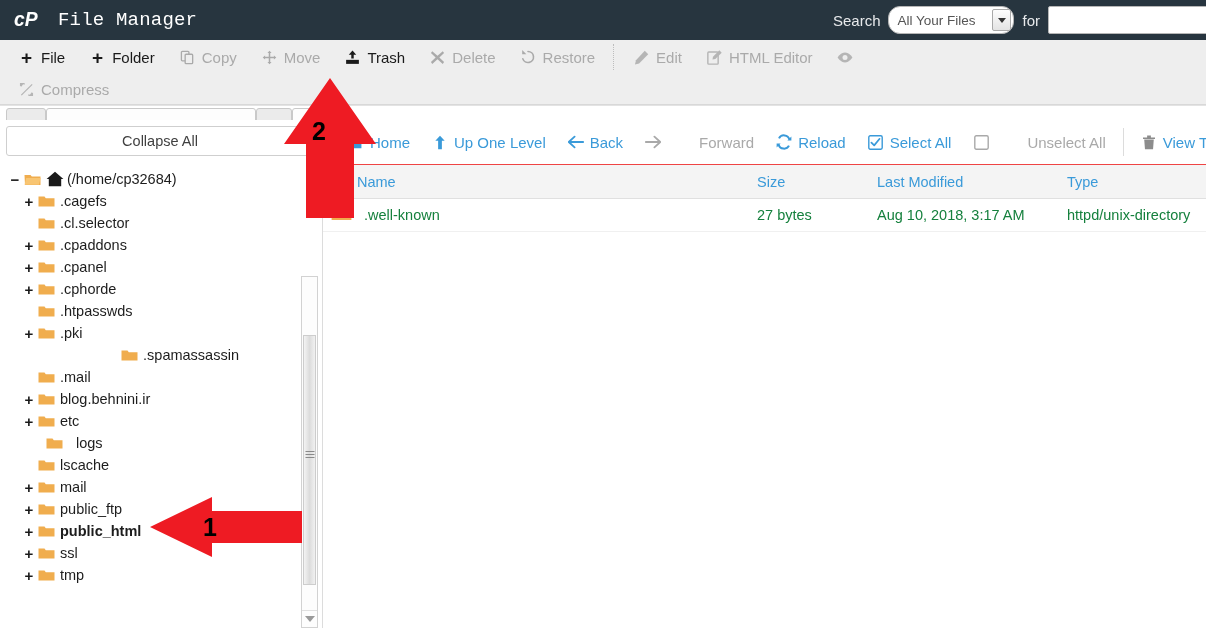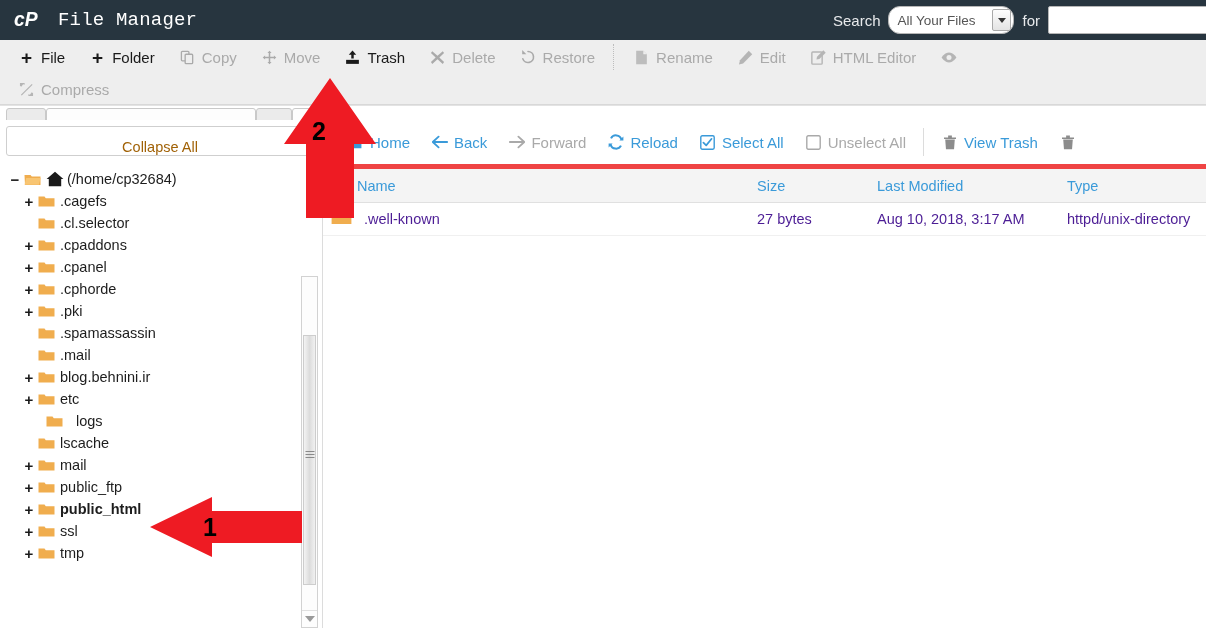--- a/index.html
+++ b/index.html
@@ -190,24 +190,24 @@
     background: #ffffff;
     border-right: 1px solid #dcdcdc;
   }
   #collapse-all {
     margin: 6px 8px 0 6px;
     height: 30px;
     border: 1px solid #cfcfcf;
     border-radius: 3px;
     background: #ffffff;
     display: flex;
-    align-items: flex-end;
+    align-items: center;
     justify-content: center;
     font-size: 14.5px;
-    color: #a16207;
+    color: #404040;
     box-sizing: border-box;
   }
   #tree {
     margin-top: 12px;
     padding-left: 8px;
     font-size: 14.5px;
     color: #1d1d1d;
   }
   .tnode {
     display: flex;
@@ -292,34 +292,34 @@
   #content {
     flex: 1;
     position: relative;
     background: #ffffff;
     min-width: 0;
   }
   #navbar {
     height: 44px;
     display: flex;
     align-items: center;
-    border-bottom: 5px solid #ef4444;
+    border-bottom: 1px solid #ef4444;
     overflow: hidden;
     padding-left: 14px;
   }
   .nav-btn {
     display: flex;
     align-items: center;
     font-size: 15px;
     color: #3a9ad9;
     padding: 0 11px;
     height: 30px;
     white-space: nowrap;
   }
-  .nav-btn.disabled { color: #a9a9a9; }
+  .nav-btn.disabled { color: #a9a9a9; gap: 32px; }
   .nav-btn .n-ico {
     margin-right: 6px;
     display: inline-flex;
     align-items: center;
     justify-content: center;
     width: 16px; height: 16px;
   }
   .nav-sep {
     width: 1px;
     height: 28px;
@@ -336,21 +336,21 @@
     font-size: 14.5px;
     text-align: left;
     height: 33px;
     padding: 0;
     border-bottom: 1px solid #e0e0e0;
   }
   #file-table thead th.c-name { padding-left: 34px; }
   #file-table tbody td {
     height: 32px;
     font-size: 14.5px;
-    color: #4c1d95;
+    color: #15803d;
     border-bottom: 1px solid #f0f0f0;
     padding: 0;
   }
   .cell-name { display: flex; align-items: center; padding-left: 8px; }
   .cell-name .f-ico { margin-right: 12px; }
 
   
   .anno {
     position: absolute;
     z-index: 50;
@@ -445,29 +445,20 @@
         <svg width="16" height="16" viewBox="0 0 16 16">
             <path d="M8 2.5 a5.5 5.5 0 1 1 -5.2 7.3" fill="none" stroke="#aaa" stroke-width="1.6" stroke-linecap="round"></path>
             <path d="M2.2 1 v4.2 h4.2 Z" fill="#aaa"></path>
           </svg>
       </span>
       <span class="tb-lab">Restore</span>
     </div>
 
     <div class="tb-sep"></div>
 
-    <div class="tb-btn">
-      <span class="tb-ico">
-        <svg width="13" height="15" viewBox="0 0 13 16">
-            <path d="M0.8 0.8 h7.6 l3.8 3.8 v10.6 h-11.4 Z" fill="#bdbdbd"></path>
-            <path d="M8.4 0.8 v3.8 h3.8 Z" fill="#eeeeee"></path>
-          </svg>
-      </span>
-      <span class="tb-lab">Rename</span>
-    </div>
 
     <div class="tb-btn">
       <span class="tb-ico">
         <svg width="15" height="15" viewBox="0 0 16 16">
             <path d="M11.5 0.8 L15.2 4.5 L5.4 14.3 L1 15.4 L2.1 11 Z" fill="#b5b5b5"></path>
           </svg>
       </span>
       <span class="tb-lab">Edit</span>
     </div>
 
@@ -582,32 +573,41 @@
       <div class="tnode" style="padding-left:14px;">
         <span class="toggler">+</span>
         <span class="folder-ico">
             <svg width="17" height="13" viewBox="0 0 17 13">
               <path d="M0.5 1.6 h6 l1.3 1.7 h8.7 v8.2 h-16 Z" fill="#f0ad4e"></path>
             </svg>
           </span>
         <span class="tlabel">.cphorde</span>
       </div>
 
+      <div class="tnode" style="padding-left:14px;">
+        <span class="spacer"></span>
+        <span class="folder-ico">
+            <svg width="17" height="13" viewBox="0 0 17 13">
+              <path d="M0.5 1.6 h6 l1.3 1.7 h8.7 v8.2 h-16 Z" fill="#f0ad4e"></path>
+            </svg>
+          </span>
+        <span class="tlabel">.htpasswds</span>
+      </div>
 
       <div class="tnode" style="padding-left:14px;">
         <span class="toggler">+</span>
         <span class="folder-ico">
             <svg width="17" height="13" viewBox="0 0 17 13">
               <path d="M0.5 1.6 h6 l1.3 1.7 h8.7 v8.2 h-16 Z" fill="#f0ad4e"></path>
             </svg>
           </span>
         <span class="tlabel">.pki</span>
       </div>
 
-      <div class="tnode" style="padding-left:14px;">
+      <div class="tnode" style="padding-left:14px;justify-content:center;">
         <span class="spacer"></span>
         <span class="folder-ico">
             <svg width="17" height="13" viewBox="0 0 17 13">
               <path d="M0.5 1.6 h6 l1.3 1.7 h8.7 v8.2 h-16 Z" fill="#f0ad4e"></path>
             </svg>
           </span>
         <span class="tlabel">.spamassassin</span>
       </div>
 
       <div class="tnode" style="padding-left:14px;">
@@ -728,20 +728,28 @@
     <div id="navbar">
       <div class="nav-btn">
         <span class="n-ico">
           <svg width="16" height="14" viewBox="0 0 18 16">
               <path d="M9 0.8 L17.4 8 h-2.2 v7.2 h-12.4 V8 H0.6 Z" fill="#3a9ad9"></path>
             </svg>
         </span>
         <span>Home</span>
       </div>
 
+      <div class="nav-btn">
+        <span class="n-ico">
+          <svg width="14" height="15" viewBox="0 0 14 16">
+              <path d="M7 0.8 L12 6.2 H9 v9 H5 v-9 H2 Z" fill="#3a9ad9"></path>
+            </svg>
+        </span>
+        <span>Up One Level</span>
+      </div>
 
       <div class="nav-btn">
         <span class="n-ico">
           <svg width="17" height="14" viewBox="0 0 17 14">
               <path d="M0.8 7 L7 1.3 M0.8 7 L7 12.7 M0.8 7 H16.2" stroke="#3a9ad9" stroke-width="1.9" fill="none" stroke-linecap="round" stroke-linejoin="round"></path>
             </svg>
         </span>
         <span>Back</span>
       </div>
 

